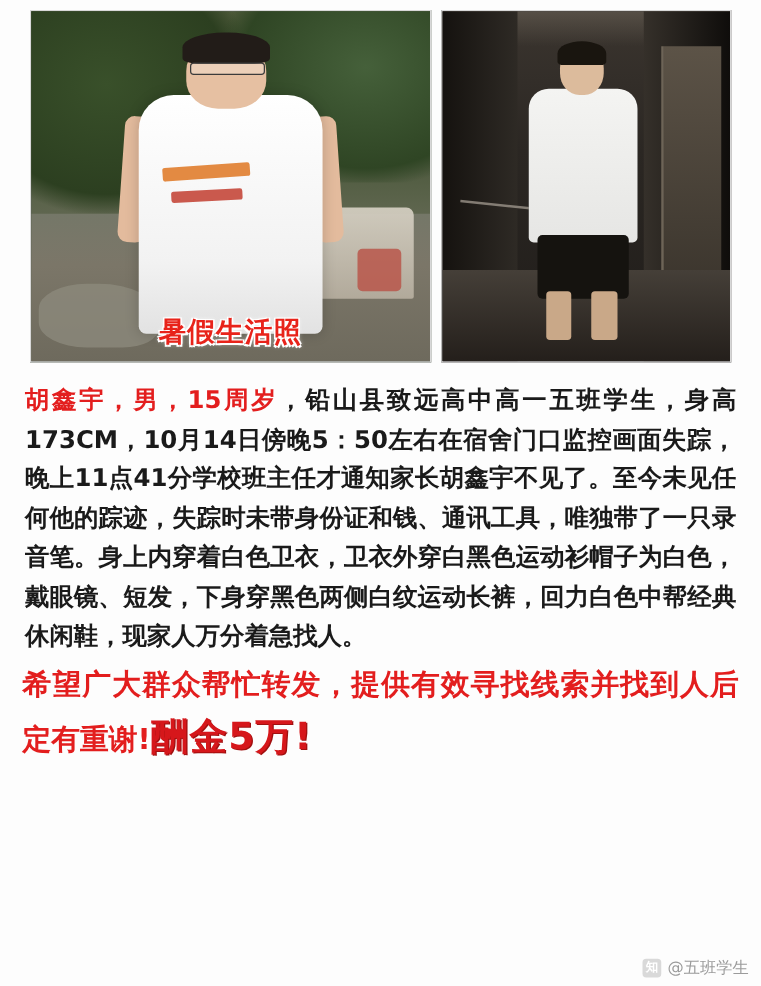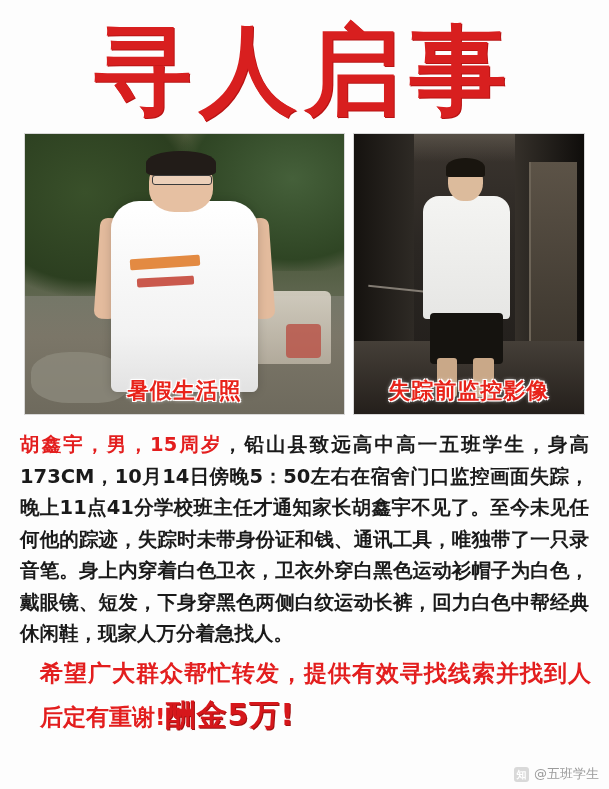--- a/index.html
+++ b/index.html
@@ -224,21 +224,20 @@
   
   .appeal {
     padding: 6px 18px 0 18px;
     font-family: "DejaVu Sans", sans-serif;
     color: #e31e1e;
     font-weight: bold;
     font-size: 23px;
     line-height: 1.55;
     text-align: justify;
     text-justify: inter-character;
-    margin-left: 22px;
   }
   .appeal .reward {
     font-size: 30px;
     color: #d6171b;
     letter-spacing: 1px;
     text-shadow: 1px 1px 0 #a01010;
   }
 
   
   .watermark {
@@ -261,21 +260,20 @@
     line-height: 15px;
     text-align: center;
     font-weight: bold;
   }
 </style>
 </head>
 <body>
 
 <div class="poster">
 
-  <div class="title">寻人启事</div>
 
   <div class="photos">
 
     <div class="photo left">
       <div class="scene-left">
         <div class="foliage-a"></div>
         <div class="foliage-b"></div>
         <div class="water"></div>
         <div class="rock"></div>
         <div class="tent"></div>
@@ -302,21 +300,20 @@
         <div class="sr-rail"></div>
         <div class="pr-stripe-l"></div>
         <div class="pr-stripe-r"></div>
         <div class="pr-body"></div>
         <div class="pr-shorts"></div>
         <div class="pr-leg-l"></div>
         <div class="pr-leg-r"></div>
         <div class="pr-head"></div>
         <div class="pr-hair"></div>
       </div>
-      <div class="caption">失踪前监控影像</div>
     </div>
 
   </div>
 
   <div class="body-text">
     <span class="hl">胡鑫宇</span><span class="hl">，</span><span class="hl">男</span><span class="hl">，</span><span class="hl">15周岁</span><span>，铅山县致远高中高一</span><span>五班学生，身高173CM，10月14日傍晚5：50左右在宿舍门口监控画面失踪，晚上11点41分学校班主任才通知家长胡鑫宇不见了。至今未见任何他的踪迹，失踪时未带身份证和钱、通讯工具，唯独带了一只录音笔。身上内穿着白色卫衣，卫衣外穿白黑色运动衫帽子为白色，戴眼镜、短发，下身穿黑色两侧白纹运动长裤，回力白色中帮经典休闲鞋，现家人万分着急找人。</span>
   </div>
 
   <div class="appeal">
     <span>希望广大群众帮忙转发，提供有效寻找</span><span>线索并找到人后定有重谢!</span><span class="reward">酬金5万!</span>

